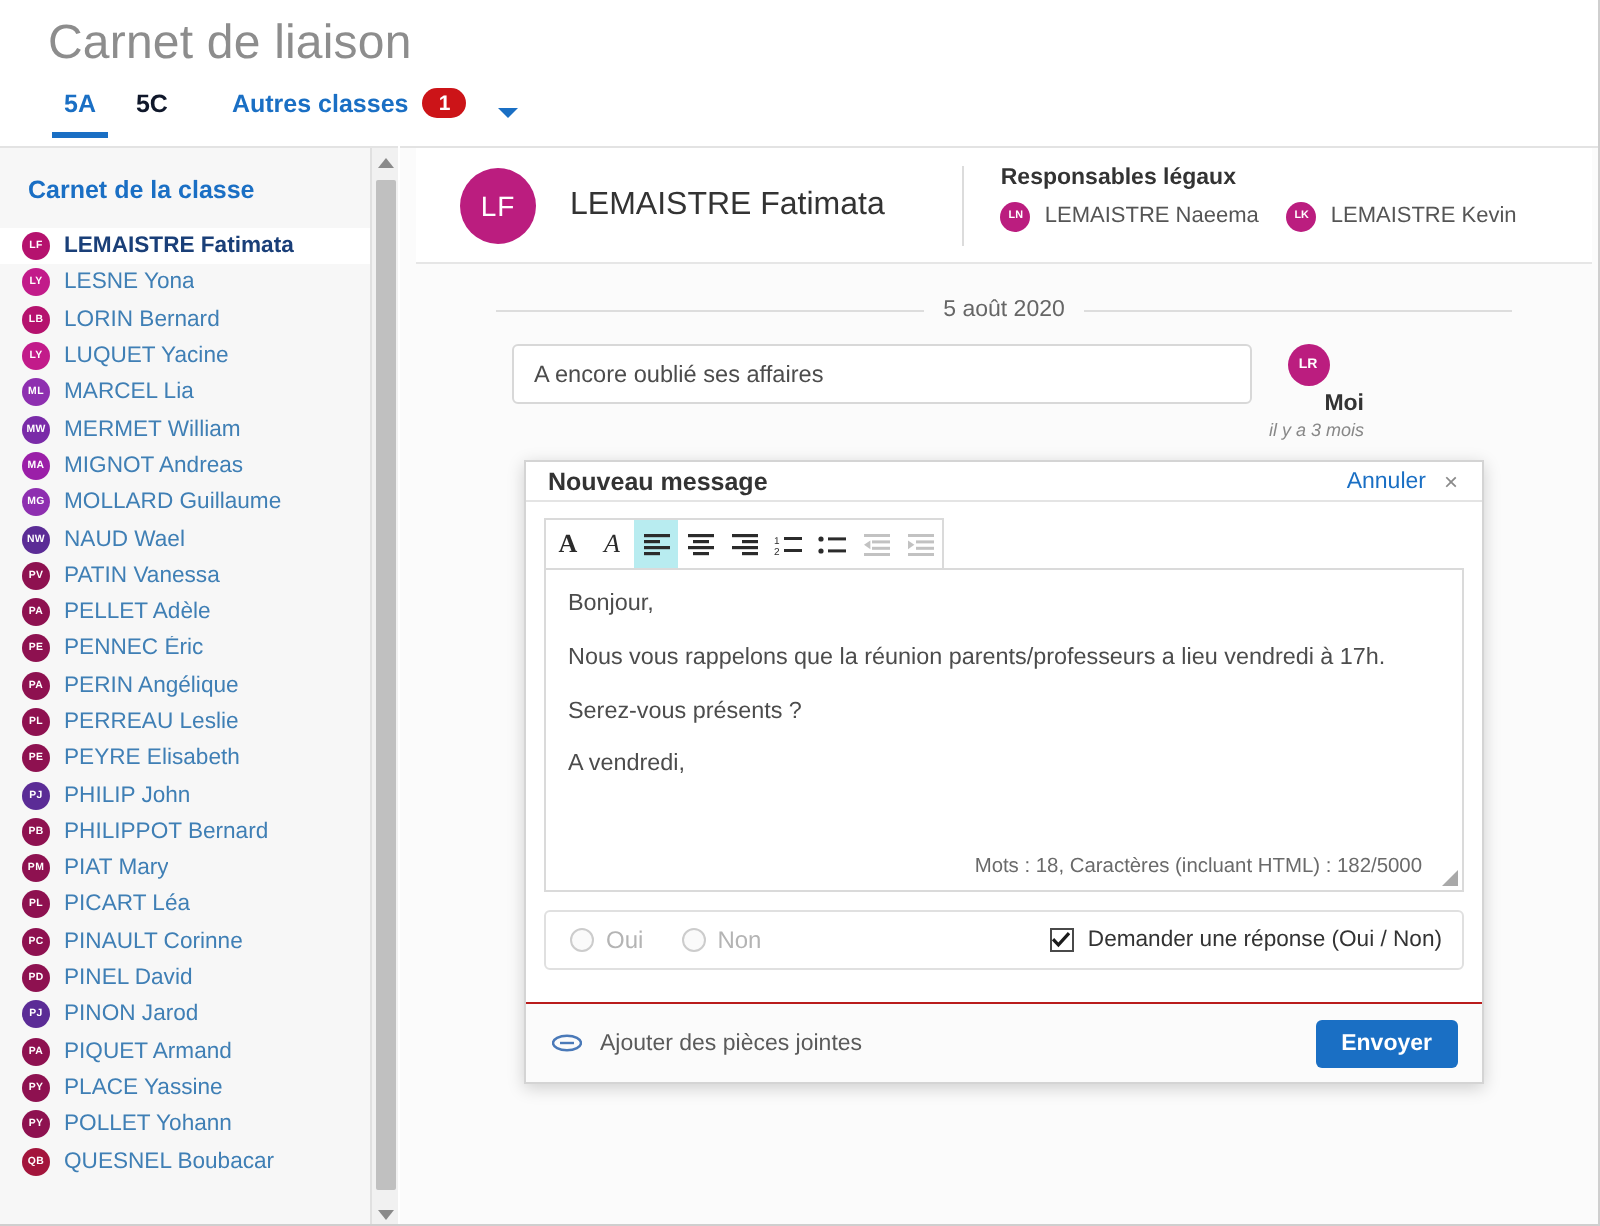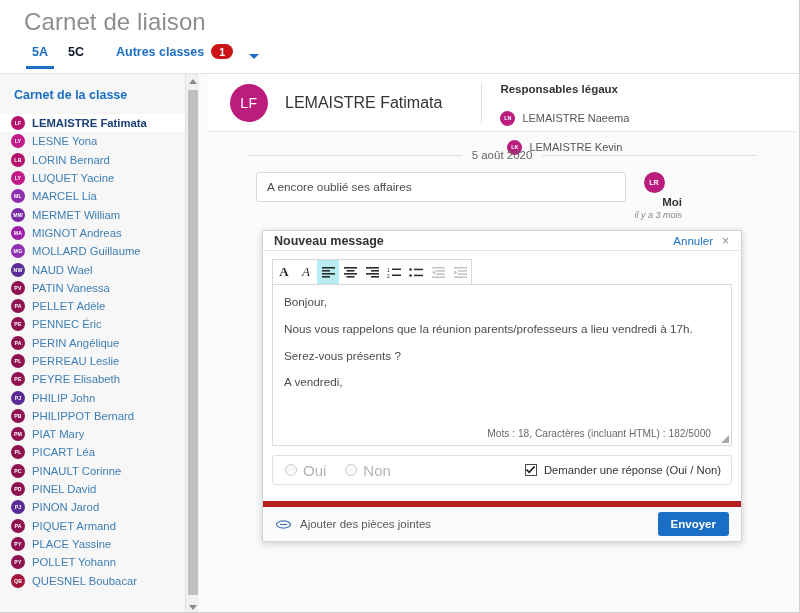--- a/index.html
+++ b/index.html
@@ -152,23 +152,23 @@
   }
   .student-header-name {
     margin-left: 17px; font-size: 16px; color: #333333;
   }
   .resp-block {
     margin-left: 39px; border-left: 1px solid #dcdcdc;
     padding-left: 18px; height: 40px;
   }
   .resp-title {
     font-size: 11.5px; font-weight: bold; color: #333333;
-    margin-bottom: 16px;
-  }
-  .resp-list { display: flex; align-items: center; gap: 14px; flex-direction: column; }
+    margin-bottom: 6px;
+  }
+  .resp-list { display: flex; align-items: center; gap: 14px; }
   .resp-item { display: flex; align-items: center; gap: 7px; }
   .resp-avatar {
     width: 15px; height: 15px; border-radius: 50%;
     background: #bb1d7f; color: #ffffff;
     font-size: 5.4px; font-weight: bold;
     display: flex; align-items: center; justify-content: center;
   }
   .resp-name { font-size: 11px; color: #555555; }
 
   
@@ -268,34 +268,34 @@
     height: 30px; border: 1px solid #e0e0e0; border-radius: 3px;
     display: flex; align-items: center; justify-content: space-between;
     padding: 0 10px 0 12px;
   }
   .radio-group { display: flex; align-items: center; gap: 19px; }
   .radio-item { display: flex; align-items: center; gap: 6px; }
   .radio-dot {
     width: 12px; height: 12px; border-radius: 50%;
     border: 1px solid #cccccc; background: #fafafa;
   }
-  .radio-label { font-size: 15px; color: #b4b4b4; }
+  .radio-label { font-size: 12px; color: #b4b4b4; }
   .check-item { display: flex; align-items: center; gap: 7px; }
   .check-box {
     width: 12px; height: 12px; border: 1px solid #4a4a4a;
     background: #ffffff; display: flex; align-items: center; justify-content: center;
     cursor: pointer;
   }
   .check-box svg { display: block; }
   .check-label { font-size: 11.3px; color: #333333; }
 
   .dlg-footer {
     position: absolute; left: 0; right: 0; bottom: 0;
     height: 40px; background: #fbfbfb;
-    border-top: 6px solid #b91c1c;
+    border-top: 1px solid #b91c1c;
     display: flex; align-items: center; justify-content: space-between;
     padding: 0 12px 0 13px;
   }
   .attach { display: flex; align-items: center; gap: 9px; cursor: pointer; }
   .attach-label { font-size: 11.5px; color: #5a5a5a; }
   .btn-send {
     background: #1a6fc4; color: #ffffff;
     font-size: 11.5px; font-weight: bold;
     border: none; border-radius: 3px;
     padding: 6px 13px; cursor: pointer;

